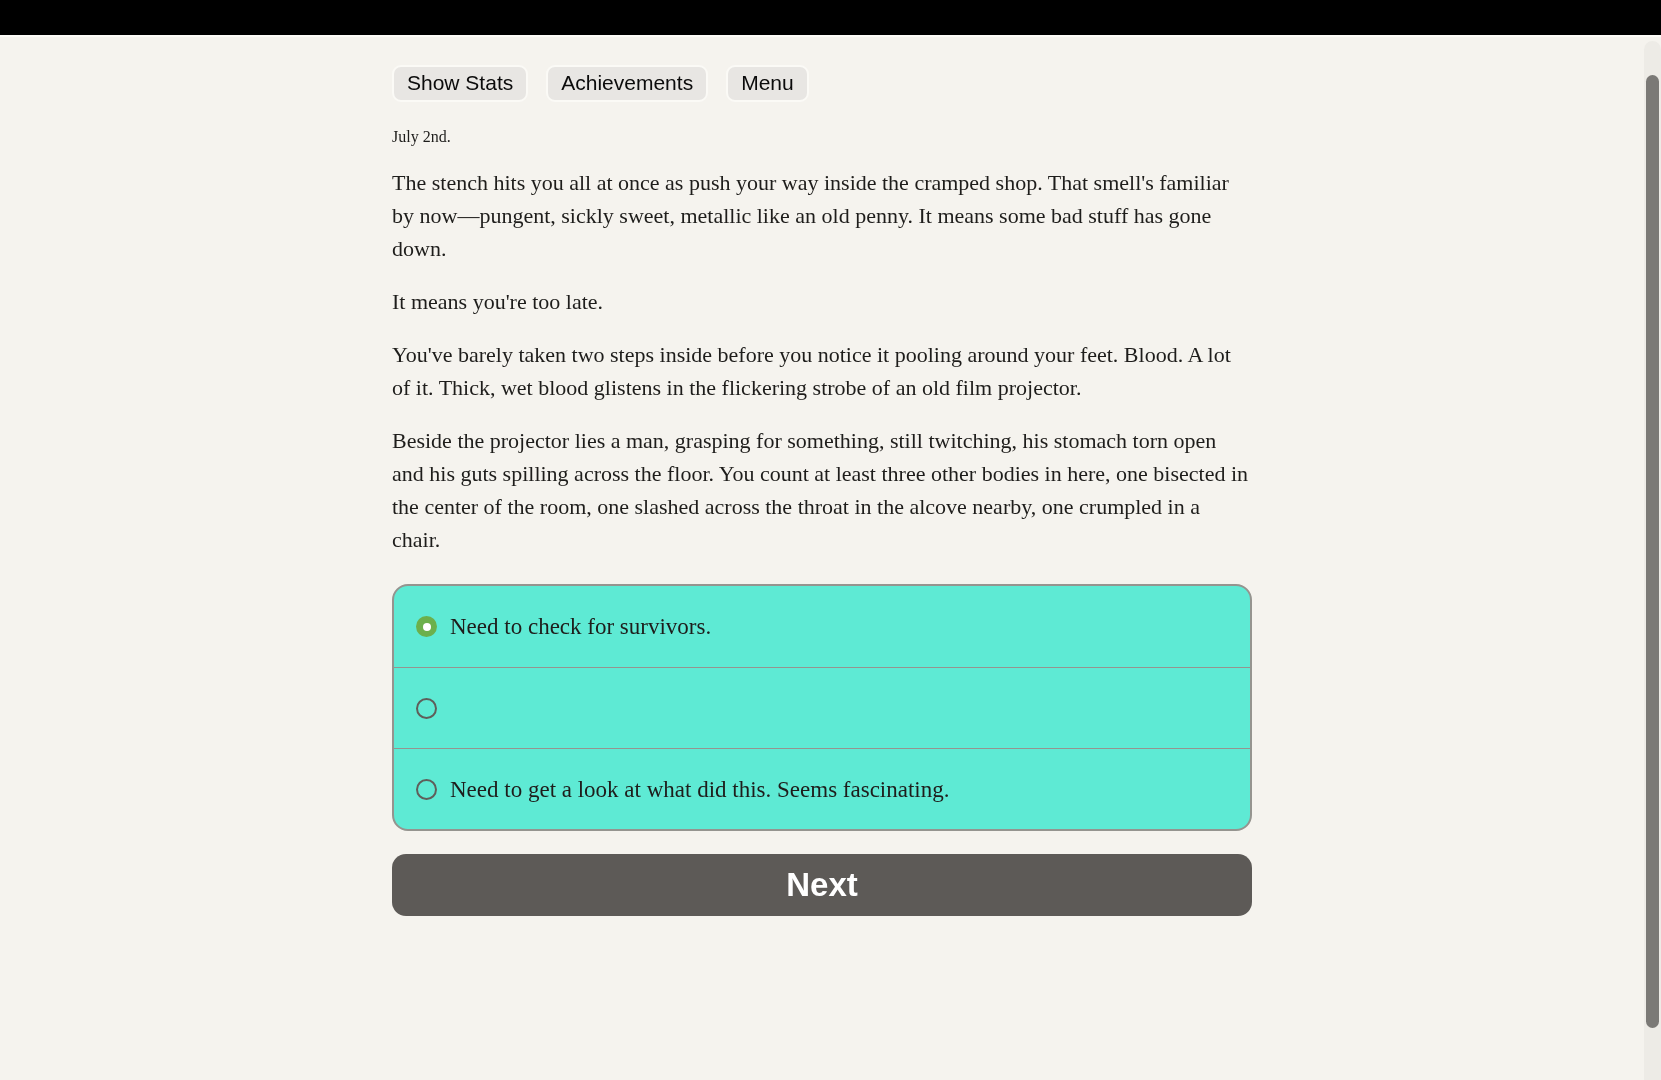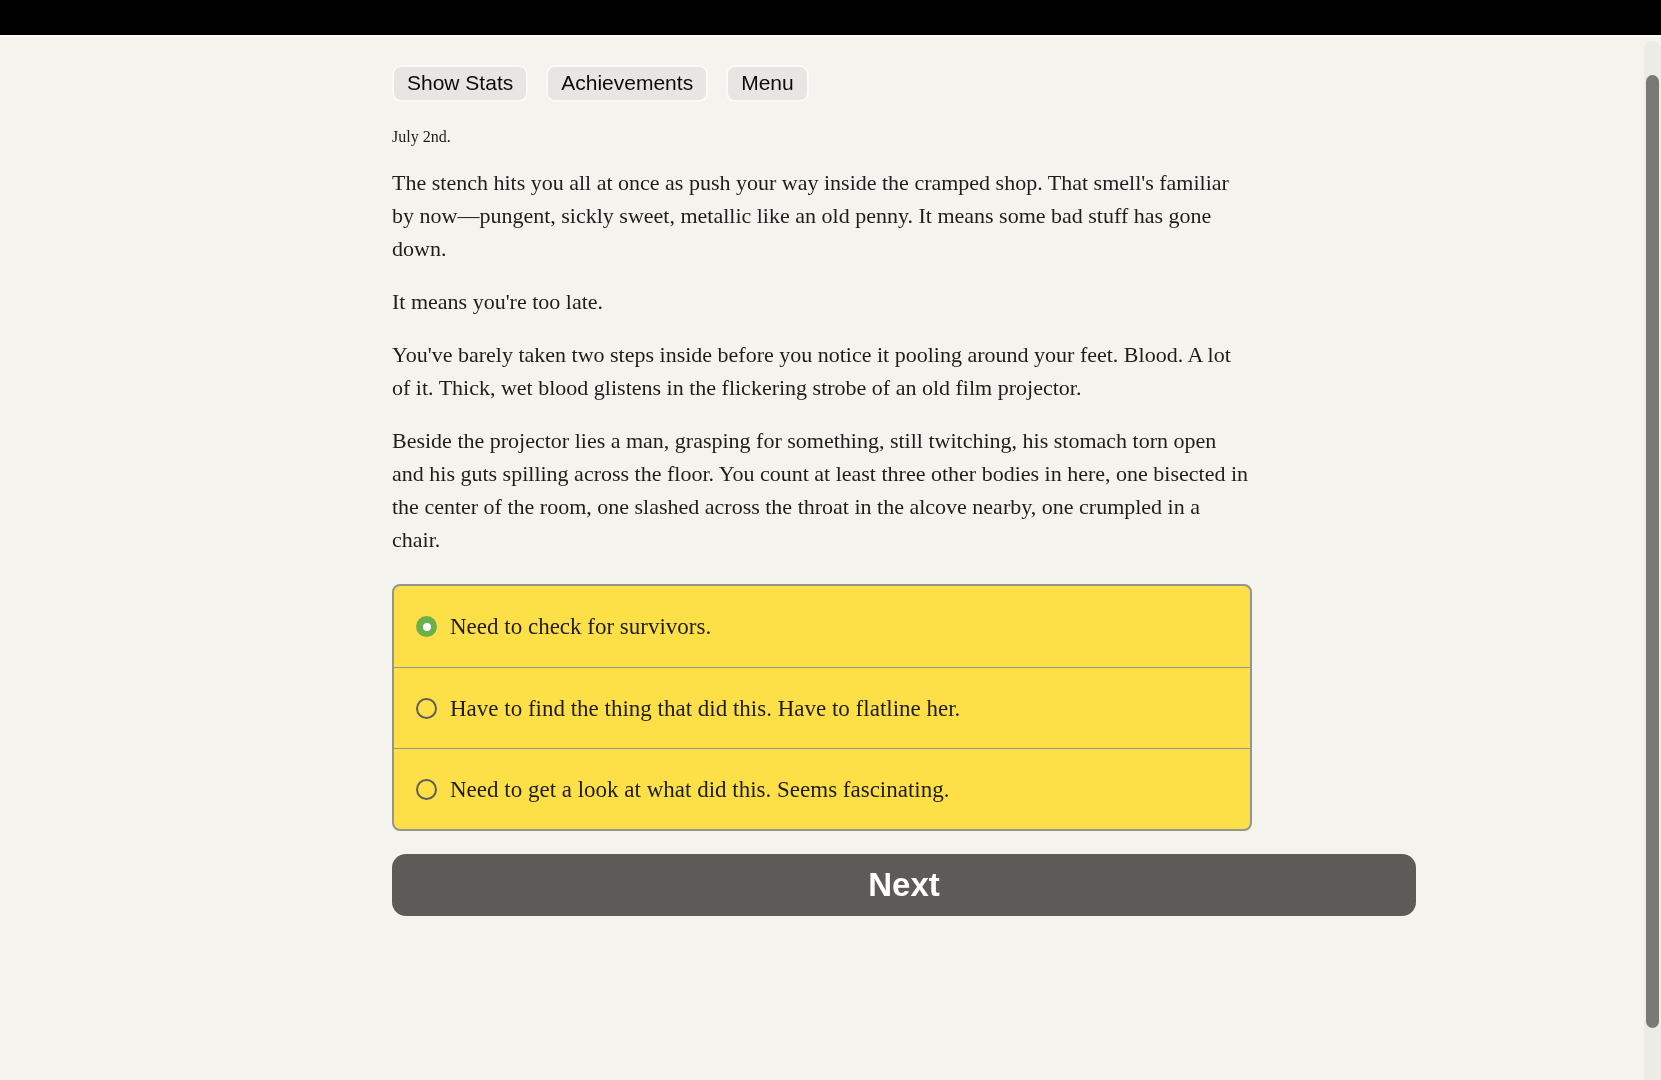--- a/index.html
+++ b/index.html
@@ -54,22 +54,22 @@
   .story p {
     font-size: 22px;
     line-height: 33px;
     margin-bottom: 20px;
   }
   .story .datetime { margin-bottom: 20px; }
   
   .choices {
     margin-top: 28px;
     border: 2px solid #95948f;
-    border-radius: 8px;
-    background: #fde047;
+    border-radius: 16px;
+    background: #5eead4;
     overflow: hidden;
   }
   .choice-row {
     display: flex; align-items: center;
     padding: 24px 22px;
     min-height: 81px;
     cursor: pointer;
   }
   .choice-row + .choice-row { border-top: 1px solid #95948f; }
   .radio {
@@ -93,21 +93,21 @@
     margin: -4px 0 0 -4px;
     border-radius: 50%;
     background: #ffffff;
   }
   .choice-label {
     font-size: 23px;
     line-height: 31px;
   }
   .next-btn {
     display: block;
-    width: 1024px;
+    width: 860px;
     margin-top: 23px;
     height: 62px;
     background: #5d5a57;
     color: #ffffff;
     border: none;
     border-radius: 14px;
     font-family: "Liberation Sans", "DejaVu Sans", sans-serif;
     font-weight: bold;
     font-size: 33px;
     cursor: pointer;
@@ -141,21 +141,20 @@
     <p>Beside the projector lies a man, grasping for something, still twitching, his stomach torn open and his guts spilling across the floor. You count at least three other bodies in here, one bisected in the center of the room, one slashed across the throat in the alcove nearby, one crumpled in a chair.</p>
   </div>
 
   <div class="choices">
     <div class="choice-row">
       <span class="radio selected"></span>
       <span class="choice-label">Need to check for survivors.</span>
     </div>
     <div class="choice-row">
       <span class="radio"></span>
-      <span class="choice-label">Have to find the thing that did this. Have to flatline her.</span>
     </div>
     <div class="choice-row">
       <span class="radio"></span>
       <span class="choice-label">Need to get a look at what did this. Seems fascinating.</span>
     </div>
   </div>
 
   <button class="next-btn">Next</button>
 
 </div>

